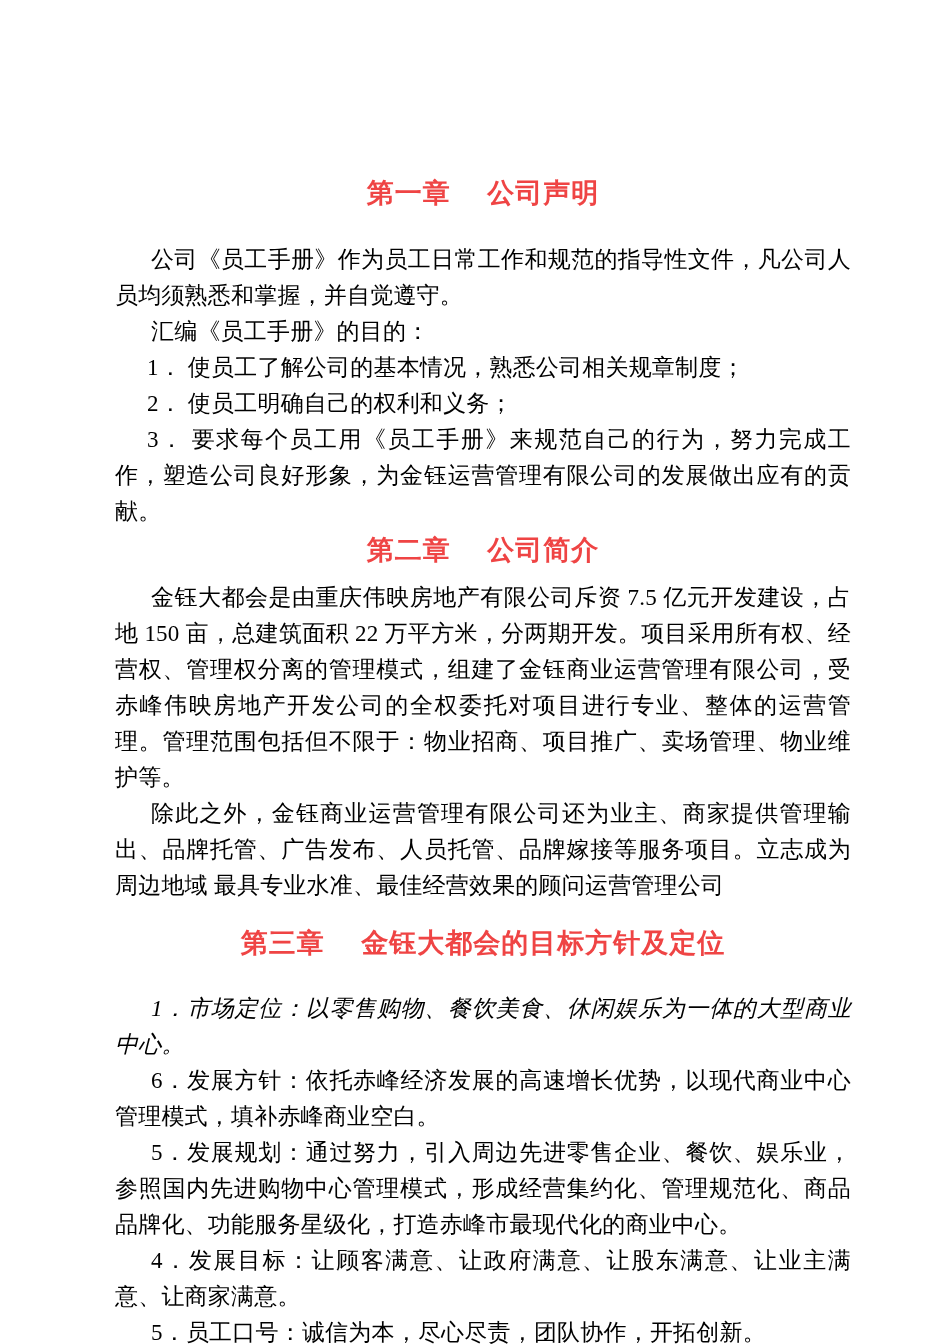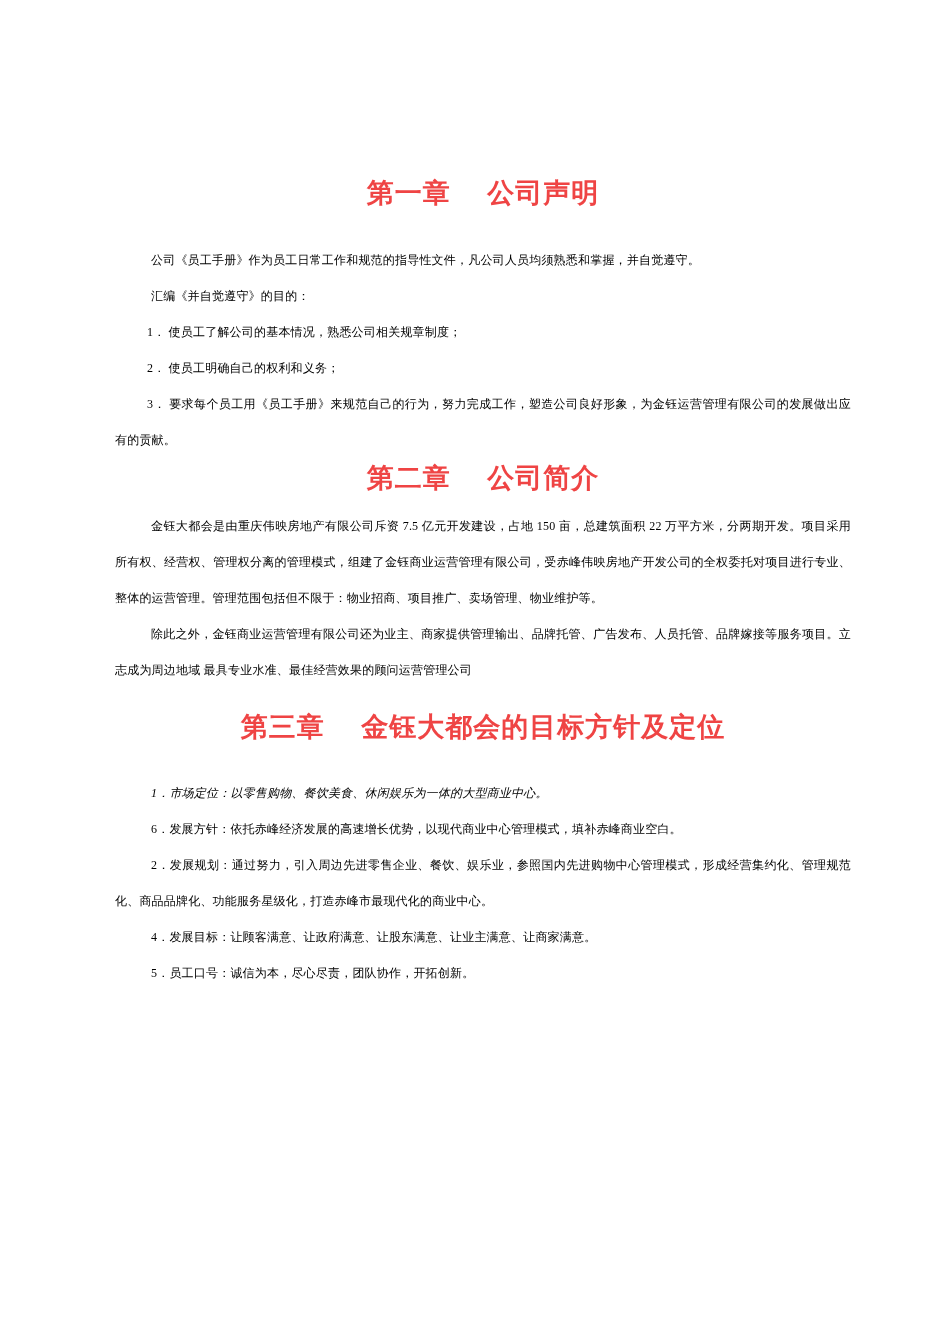--- a/index.html
+++ b/index.html
@@ -25,21 +25,21 @@
     line-height: 40px;
     letter-spacing: 1px;
     text-align: center;
     margin: 0;
     color: #ef4444;
   }
   .heading-1 { margin-top: 173px; }
   .heading-2 { }
   .heading-3 { margin-top: 19px; }
   .body-para {
-    font-size: 12px;
+    font-size: 23px;
     line-height: 36px;
     letter-spacing: 0.2px;
     text-align: justify;
     margin: 0;
     color: #000000;
   }
   .indent-para  { text-indent: 36px; }
   .indent-item1 { text-indent: 32px; }  
   .indent-item3 { text-indent: 36px; }  
   .mt-intro { margin-top: 29px; }
@@ -48,39 +48,39 @@
 </style>
 </head>
 <body>
 
 <div class="doc-page">
 
   <h1 class="chapter-heading heading-1">第一章　 公司声明</h1>
 
   <p class="body-para indent-para mt-intro">公司《员工手册》作为员工日常工作和规范的指导性文件，凡公司人员均须熟悉和掌握，并自觉遵守。</p>
 
-  <p class="body-para indent-para">汇编《并自觉遵守》的目的：</p>
+  <p class="body-para indent-para">汇编《员工手册》的目的：</p>
 
   <p class="body-para indent-item1">1． 使员工了解公司的基本情况，熟悉公司相关规章制度；</p>
 
   <p class="body-para indent-item1">2． 使员工明确自己的权利和义务；</p>
 
   <p class="body-para indent-item1">3． 要求每个员工用《员工手册》来规范自己的行为，努力完成工作，塑造公司良好形象，为金钰运营管理有限公司的发展做出应有的贡献。</p>
 
   <h1 class="chapter-heading heading-2">第二章　 公司简介</h1>
 
   <p class="body-para indent-para mt-ch2p1">金钰大都会是由重庆伟映房地产有限公司斥资 7.5 亿元开发建设，占地 150 亩，总建筑面积 22 万平方米，分两期开发。项目采用所有权、经营权、管理权分离的管理模式，组建了金钰商业运营管理有限公司，受赤峰伟映房地产开发公司的全权委托对项目进行专业、整体的运营管理。管理范围包括但不限于：物业招商、项目推广、卖场管理、物业维护等。</p>
 
   <p class="body-para indent-para">除此之外，金钰商业运营管理有限公司还为业主、商家提供管理输出、品牌托管、广告发布、人员托管、品牌嫁接等服务项目。立志成为周边地域 最具专业水准、最佳经营效果的顾问运营管理公司</p>
 
   <h1 class="chapter-heading heading-3">第三章　 金钰大都会的目标方针及定位</h1>
 
   <p class="body-para indent-item3 mt-ch3i1">1．市场定位：以零售购物、餐饮美食、休闲娱乐为一体的大型商业中心。</p>
 
   <p class="body-para indent-item3">6．发展方针：依托赤峰经济发展的高速增长优势，以现代商业中心管理模式，填补赤峰商业空白。</p>
 
-  <p class="body-para indent-item3">2．发展规划：通过努力，引入周边先进零售企业、餐饮、娱乐业，参照国内先进购物中心管理模式，形成经营集约化、管理规范化、商品品牌化、功能服务星级化，打造赤峰市最现代化的商业中心。</p>
+  <p class="body-para indent-item3">5．发展规划：通过努力，引入周边先进零售企业、餐饮、娱乐业，参照国内先进购物中心管理模式，形成经营集约化、管理规范化、商品品牌化、功能服务星级化，打造赤峰市最现代化的商业中心。</p>
 
   <p class="body-para indent-item3">4．发展目标：让顾客满意、让政府满意、让股东满意、让业主满意、让商家满意。</p>
 
   <p class="body-para indent-item3">5．员工口号：诚信为本，尽心尽责，团队协作，开拓创新。</p>
 
 </div>
 
 </body></html>

